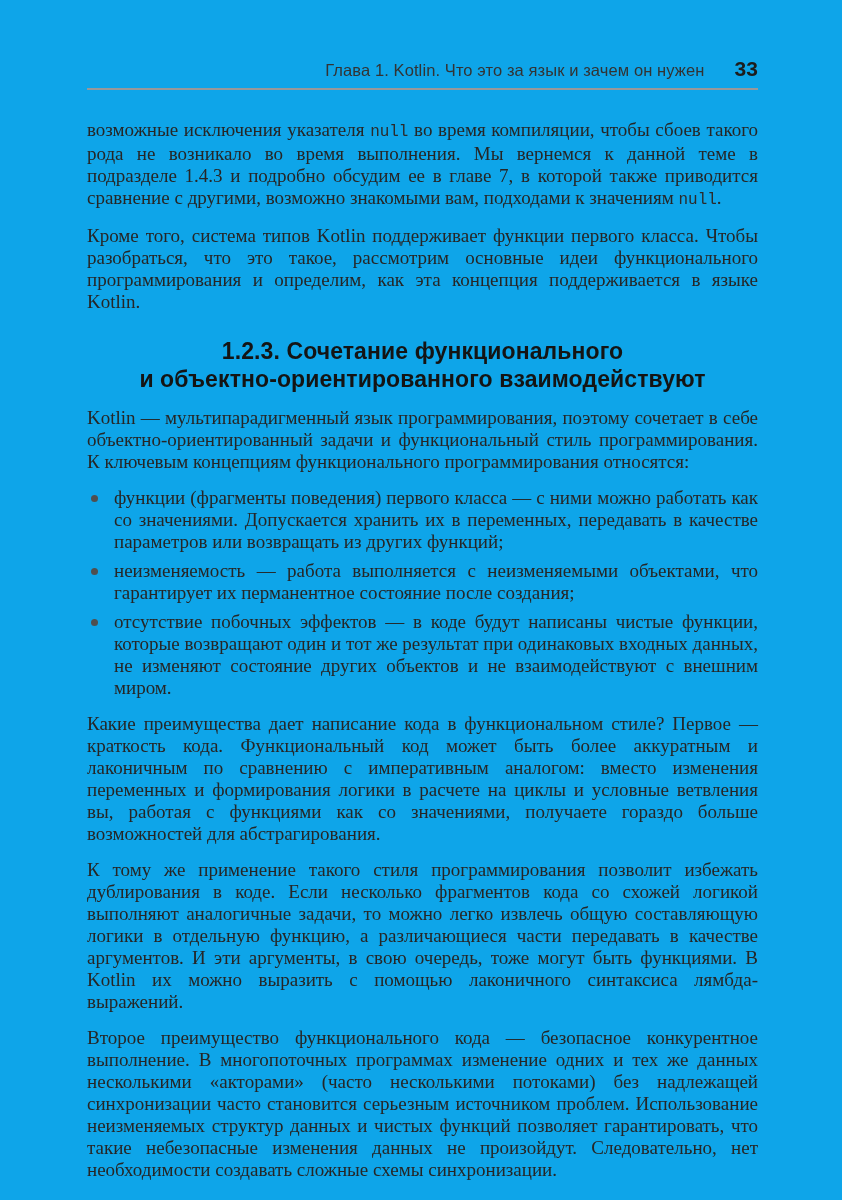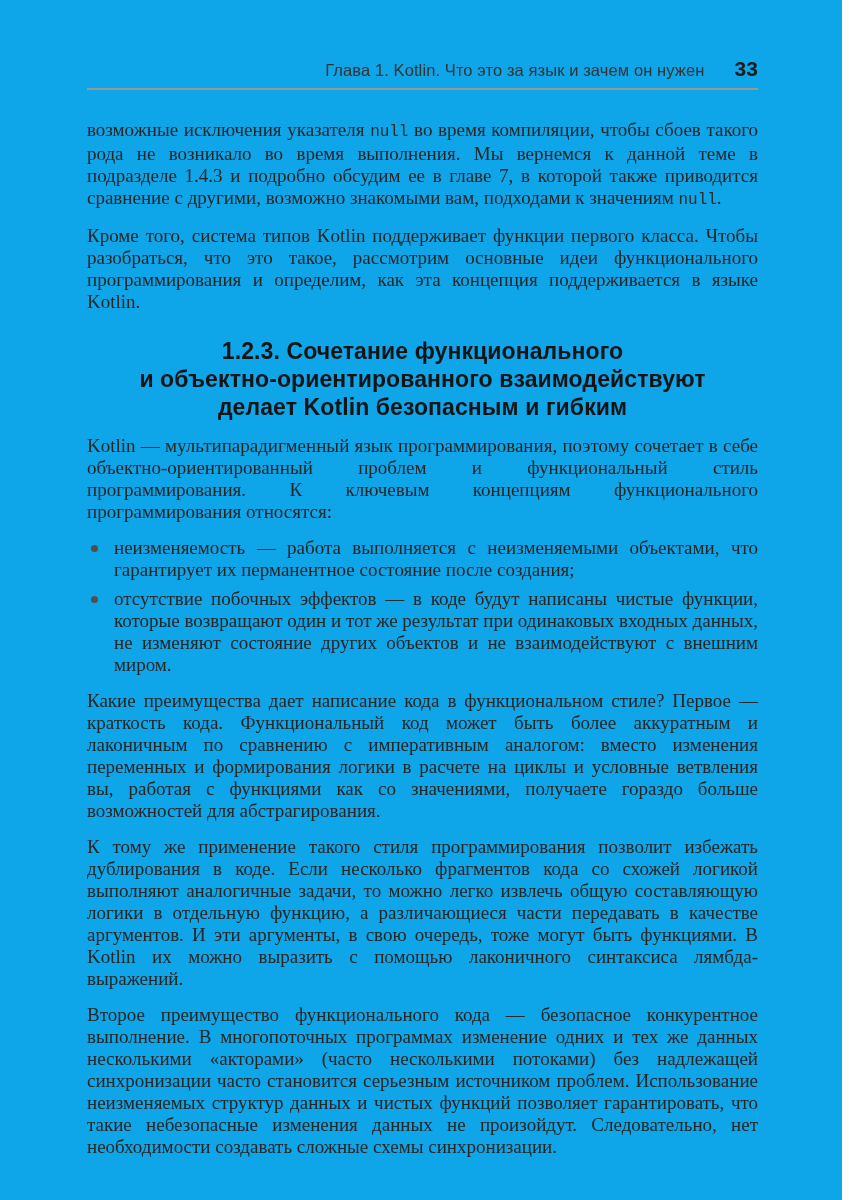--- a/index.html
+++ b/index.html
@@ -95,23 +95,24 @@
 
     <div class="running-header">
       <span class="chapter-title">Глава 1. Kotlin. Что это за язык и зачем он нужен</span>
       <span class="page-num">33</span>
     </div>
     <div class="header-rule"></div>
 
     <div class="page-body">
         <p class="para"><span>возможные исключения указателя </span><span class="code">null</span><span> во время компиляции, чтобы сбоев такого рода не возникало во время выполнения. Мы вернемся к данной теме в подразделе 1.4.3 и подробно обсудим ее в главе 7, в которой также приводится сравнение с другими, возможно знакомыми вам, подходами к значениям </span><span class="code">null</span><span>.</span></p>
         <p class="para"><span>Кроме того, система типов Kotlin поддерживает </span><span class="it">функции первого класса</span><span>. Чтобы разобраться, что это такое, рассмотрим основные идеи функционального программирования и определим, как эта концепция поддерживается в языке Kotlin.</span></p>
-        <h2 class="section-heading"><span>1.2.3. Сочетание функционального</span><br><span>и объектно-ориентированного взаимодействуют</span><br><span>делает Kotlin безопасным и гибким</span></h2>
-        <p class="para"><span>Kotlin — мультипарадигменный язык программирования, поэтому сочетает в себе </span><span class="it">объектно-ориентированный проблем</span><span> и </span><span class="it">функциональный стиль программирования</span><span>. К ключевым концепциям функционального программирования относятся:</span></p>
+        <h2 class="section-heading"><span>1.2.3. Сочетание функционального</span><br><span>и объектно-ориентированного взаимодействуют</span><br></h2>
+        <p class="para"><span>Kotlin — мультипарадигменный язык программирования, поэтому сочетает в себе </span><span class="it">объектно-ориентированный задачи</span><span> и </span><span class="it">функциональный стиль программирования</span><span>. К ключевым концепциям функционального программирования относятся:</span></p>
         <ul class="bullet-list">
+          <li><span class="bullet-marker"></span><span><span class="it">функции (фрагменты поведения) первого класса</span><span> — с ними можно работать как со значениями. Допускается хранить их в переменных, передавать в качестве параметров или возвращать из других функций;</span></span></li>
           <li><span class="bullet-marker"></span><span><span class="it">неизменяемость</span><span> — работа выполняется с неизменяемыми объектами, что гарантирует их перманентное состояние после создания;</span></span></li>
           <li><span class="bullet-marker"></span><span><span class="it">отсутствие побочных эффектов</span><span> — в коде будут написаны </span><span class="it">чистые функции</span><span>, которые возвращают один и тот же результат при одинаковых входных данных, не изменяют состояние других объектов и не взаимодействуют с внешним миром.</span></span></li>
         </ul>
         <p class="para"><span>Какие преимущества дает написание кода в функциональном стиле? Первое — </span><span class="it">краткость</span><span> кода. Функциональный код может быть более аккуратным и лаконичным по сравнению с </span><span class="it">императивным</span><span> аналогом: вместо изменения переменных и формирования логики в расчете на циклы и условные ветвления вы, работая с функциями как со значениями, получаете гораздо больше возможностей для абстрагирования.</span></p>
         <p class="para"><span>К тому же применение такого стиля программирования позволит избежать дублирования в коде. Если несколько фрагментов кода со схожей логикой выполняют аналогичные задачи, то можно легко извлечь общую составляющую логики в отдельную функцию, а различающиеся части передавать в качестве аргументов. И эти аргументы, в свою очередь, тоже могут быть функциями. В Kotlin их можно выразить с помощью лаконичного синтаксиса лямбда-выражений.</span></p>
         <p class="para"><span>Второе преимущество функционального кода — </span><span class="it">безопасное конкурентное выполнение</span><span>. В многопоточных программах изменение одних и тех же данных несколькими «акторами» (часто несколькими потоками) без надлежащей синхронизации часто становится серьезным источником проблем. Использование неизменяемых структур данных и чистых функций позволяет гарантировать, что такие небезопасные изменения данных не произойдут. Следовательно, нет необходимости создавать сложные схемы синхронизации.</span></p>
       </div>
 
   </div>
 </div>

